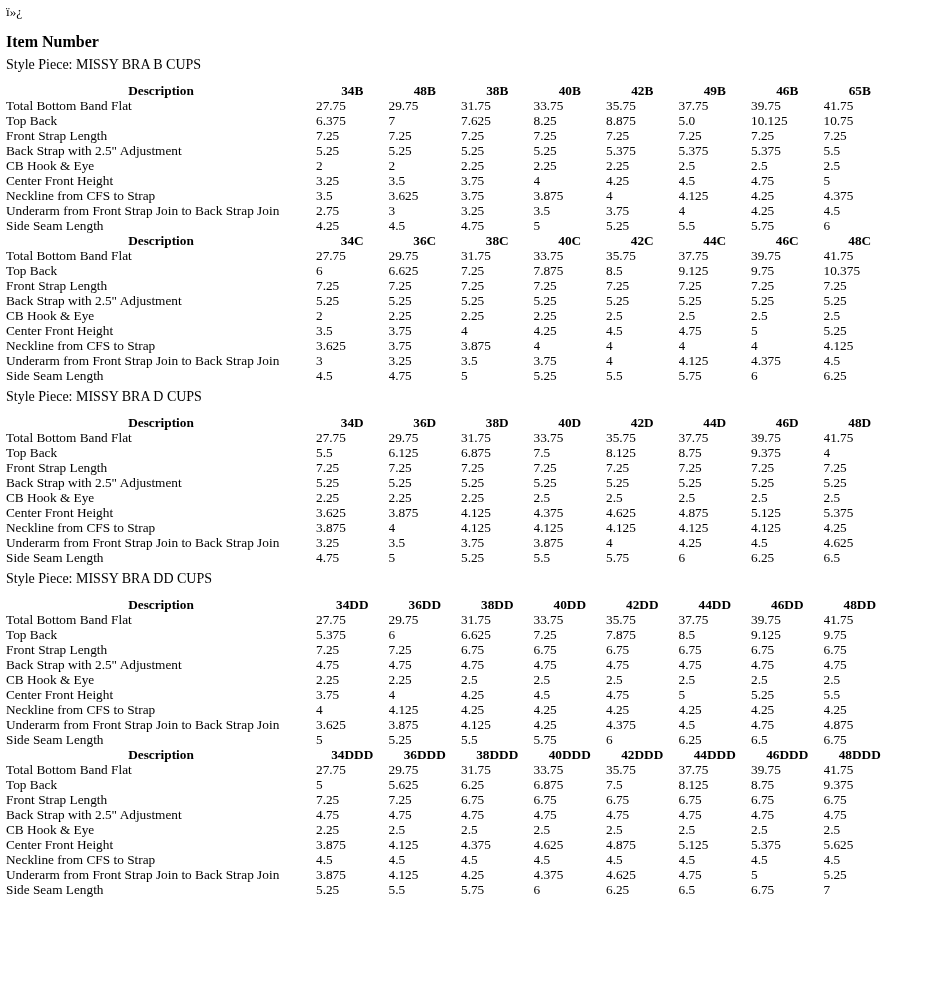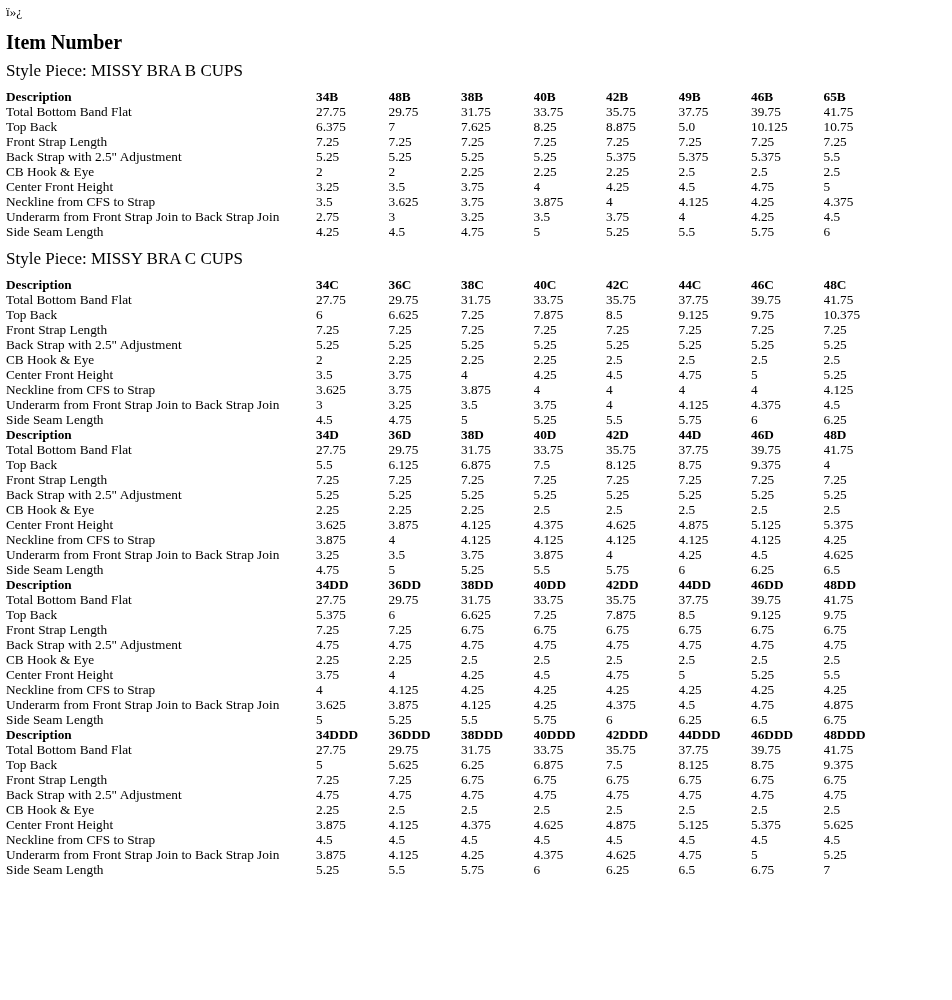--- a/index.html
+++ b/index.html
@@ -16,29 +16,29 @@
     padding: 4px 6px 0 6px;
     overflow: hidden;
     background: #ffffff;
   }
   .bom {
     font-size: 13.3px;
     line-height: 15px;
     margin: 0;
   }
   .title {
-    font-size: 20px;
+    font-size: 16px;
     font-weight: bold;
     line-height: 18px;
     margin: 14px 0 0 0;
   }
   .style-piece {
-    font-size: 17px;
+    font-size: 14px;
     line-height: 15px;
-    margin: 12px 0 11px 0;
+    margin: 6px 0 11px 0;
   }
   table.spec-table {
     border-collapse: collapse;
     table-layout: fixed;
     width: 890px;
     font-size: 13.3px;
     line-height: 15px;
   }
   table.spec-table col.desc-col { width: 310px; }
   table.spec-table col.size-col { width: 72.5px; }
@@ -48,20 +48,21 @@
     margin: 0;
     vertical-align: top;
     white-space: nowrap;
     overflow: hidden;
     text-align: left;
     font-weight: normal;
     height: 15px;
   }
   table.spec-table th {
     font-weight: bold;
+    text-align: center;
   }
 </style>
 </head>
 <body>
 
 <div class="page">
   <div class="bom">ï»¿</div>
   <h3 class="title">Item Number</h3>
   <div id="sections">
       <p class="style-piece">Style Piece: MISSY BRA B CUPS</p>
@@ -185,21 +186,20 @@
             <td>4.5</td>
             <td>4.75</td>
             <td>5</td>
             <td>5.25</td>
             <td>5.5</td>
             <td>5.75</td>
             <td>6</td>
           </tr>
         </tbody>
       </table>
-      <p class="style-piece">Style Piece: MISSY BRA C CUPS</p>
       <table class="spec-table">
         <colgroup>
           <col class="desc-col">
           <col class="size-col">
           <col class="size-col">
           <col class="size-col">
           <col class="size-col">
           <col class="size-col">
           <col class="size-col">
           <col class="size-col">
@@ -313,20 +313,21 @@
             <td>4.75</td>
             <td>5</td>
             <td>5.25</td>
             <td>5.5</td>
             <td>5.75</td>
             <td>6</td>
             <td>6.25</td>
           </tr>
         </tbody>
       </table>
+      <p class="style-piece">Style Piece: MISSY BRA D CUPS</p>
       <table class="spec-table">
         <colgroup>
           <col class="desc-col">
           <col class="size-col">
           <col class="size-col">
           <col class="size-col">
           <col class="size-col">
           <col class="size-col">
           <col class="size-col">
           <col class="size-col">
@@ -440,20 +441,21 @@
             <td>5</td>
             <td>5.25</td>
             <td>5.5</td>
             <td>5.75</td>
             <td>6</td>
             <td>6.25</td>
             <td>6.5</td>
           </tr>
         </tbody>
       </table>
+      <p class="style-piece">Style Piece: MISSY BRA DD CUPS</p>
       <table class="spec-table">
         <colgroup>
           <col class="desc-col">
           <col class="size-col">
           <col class="size-col">
           <col class="size-col">
           <col class="size-col">
           <col class="size-col">
           <col class="size-col">
           <col class="size-col">

